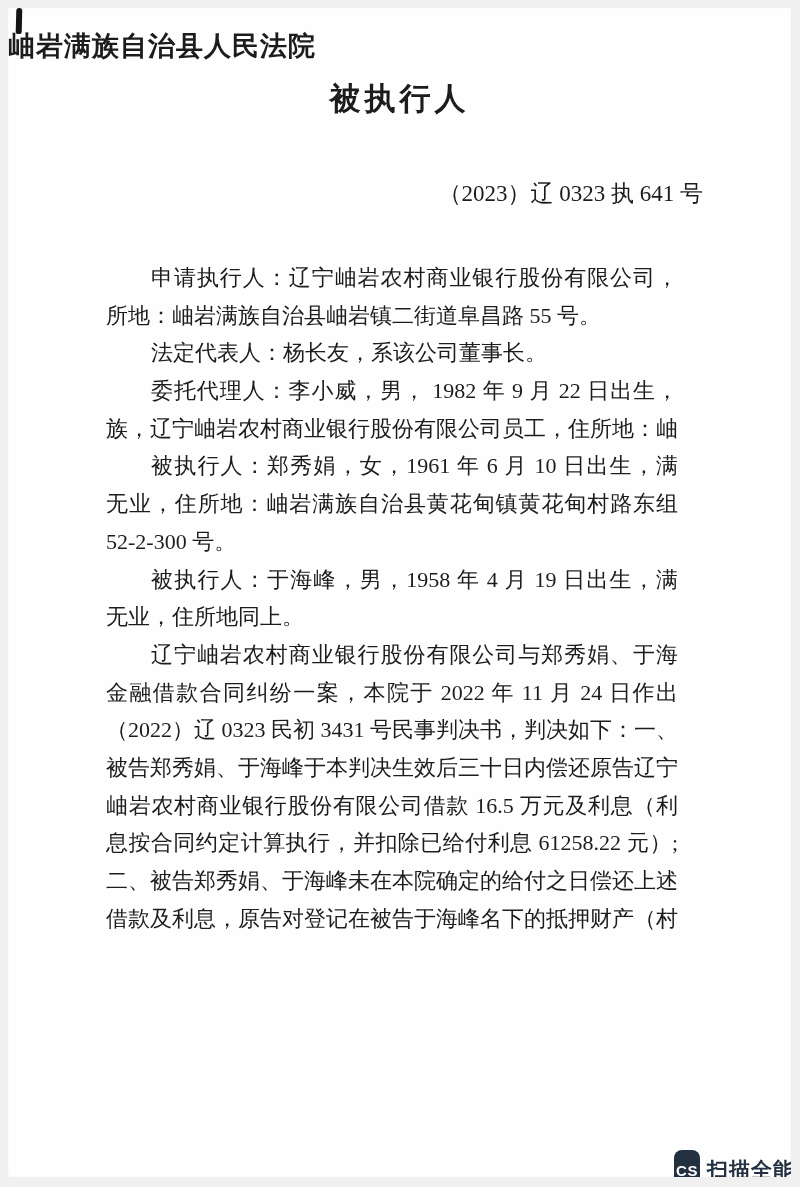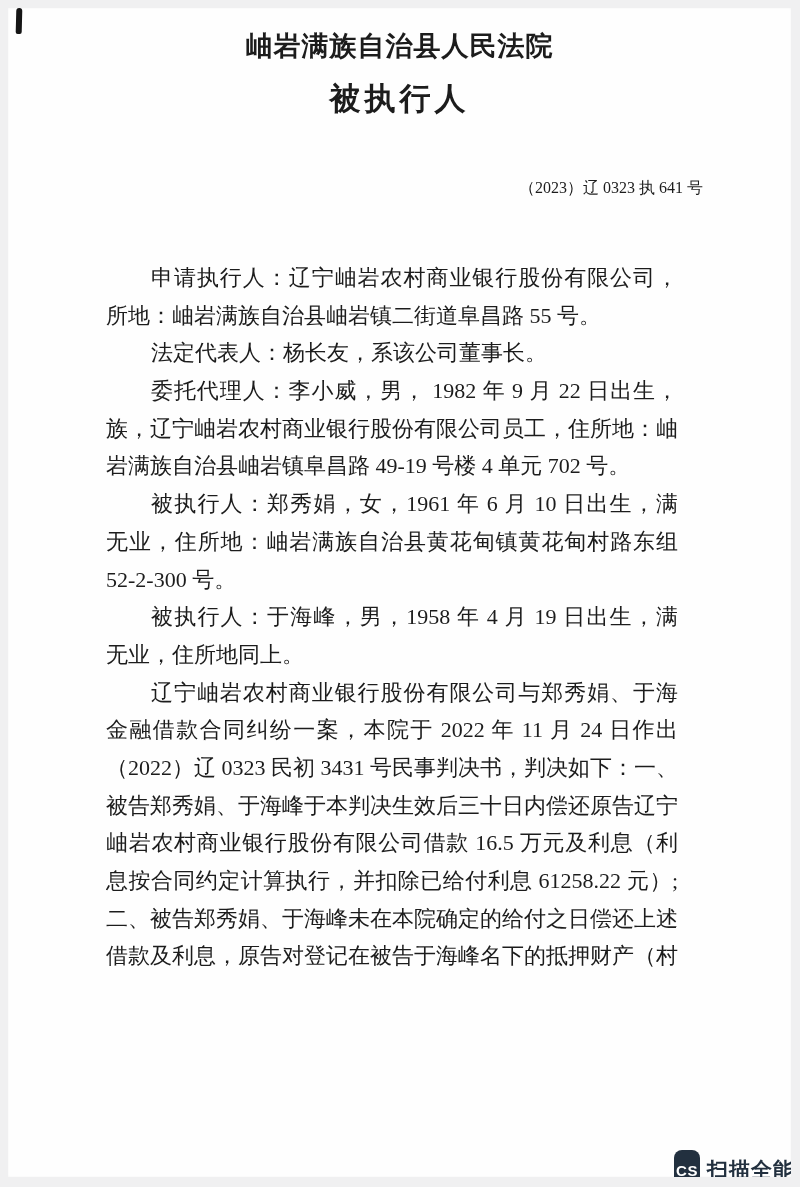--- a/index.html
+++ b/index.html
@@ -29,40 +29,39 @@
     left:8px; top:0px;
     width:6px; height:26px;
     background:#151515;
     border-radius:3px 3px 2px 2px;
     transform:rotate(1.5deg);
   }
   .court-name{
     position:absolute;
     left:0; top:20px;
     width:100%;
-    text-align:center;
     font-size:27px;
     font-weight:bold;
     color:var(--ink);
     letter-spacing:1px;
   }
   .doc-title{
     position:absolute;
     left:0; top:70px;
     width:100%;
     text-align:center;
     font-size:31px;
     font-weight:bold;
     color:var(--ink);
     letter-spacing:4px;
   }
   .case-number{
     position:absolute;
     top:170px; right:88px;
-    font-size:16px;
+    font-size:23px;
     color:var(--ink);
   }
   .doc-body{
     position:absolute;
     left:98px; top:251px;
     width:572px;
     font-size:22px;
     color:var(--ink);
     line-height:37.7px;
   }
@@ -122,21 +121,20 @@
   <div class="doc-title">被执行人</div>
 
   <div class="case-number">（2023）辽 0323 执 641 号</div>
 
   <div class="doc-body">
       <div class="body-line indent full">申请执行人：辽宁岫岩农村商业银行股份有限公司，住</div>
       <div class="body-line">所地：岫岩满族自治县岫岩镇二街道阜昌路 55 号。</div>
       <div class="body-line indent">法定代表人：杨长友，系该公司董事长。</div>
       <div class="body-line indent full">委托代理人：李小威，男， 1982 年 9 月 22 日出生，汉</div>
       <div class="body-line full">族，辽宁岫岩农村商业银行股份有限公司员工，住所地：岫</div>
-      <div class="body-line">岩满族自治县岫岩镇阜昌路 49-19 号楼 4 单元 702 号。</div>
       <div class="body-line indent full">被执行人：郑秀娟，女，1961 年 6 月 10 日出生，满族，</div>
       <div class="body-line full">无业，住所地：岫岩满族自治县黄花甸镇黄花甸村路东组</div>
       <div class="body-line">52-2-300 号。</div>
       <div class="body-line indent full">被执行人：于海峰，男，1958 年 4 月 19 日出生，满族，</div>
       <div class="body-line">无业，住所地同上。</div>
       <div class="body-line indent full">辽宁岫岩农村商业银行股份有限公司与郑秀娟、于海峰</div>
       <div class="body-line full">金融借款合同纠纷一案，本院于 2022 年 11 月 24 日作出</div>
       <div class="body-line full">（2022）辽 0323 民初 3431 号民事判决书，判决如下：一、</div>
       <div class="body-line full">被告郑秀娟、于海峰于本判决生效后三十日内偿还原告辽宁</div>
       <div class="body-line full">岫岩农村商业银行股份有限公司借款 16.5 万元及利息（利</div>

